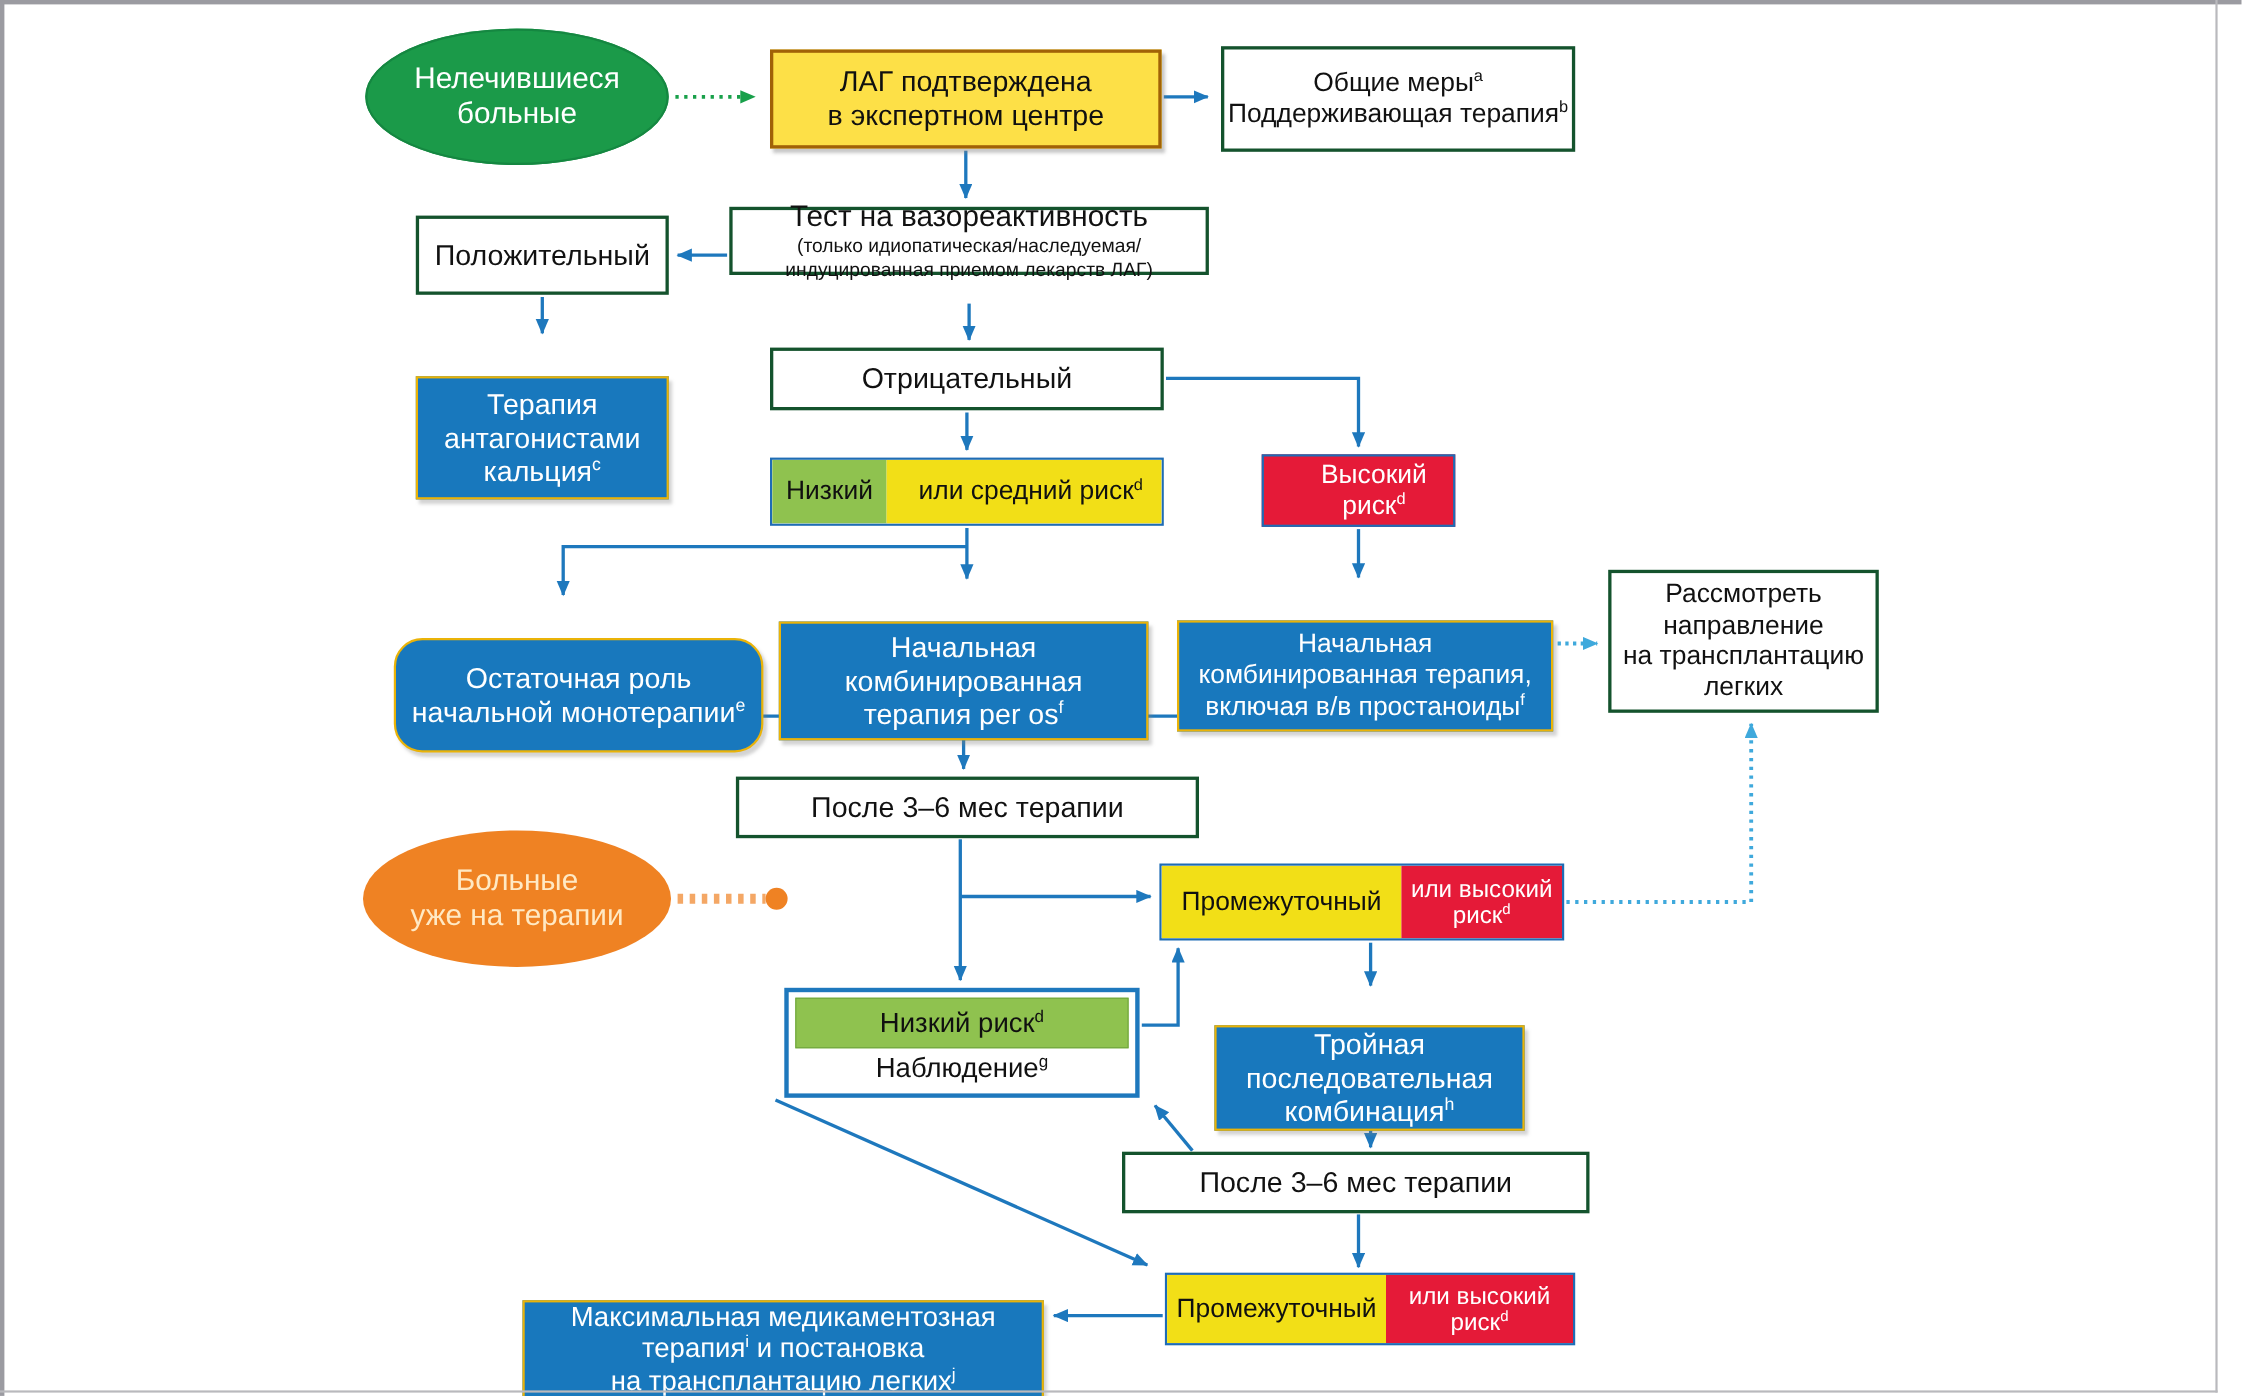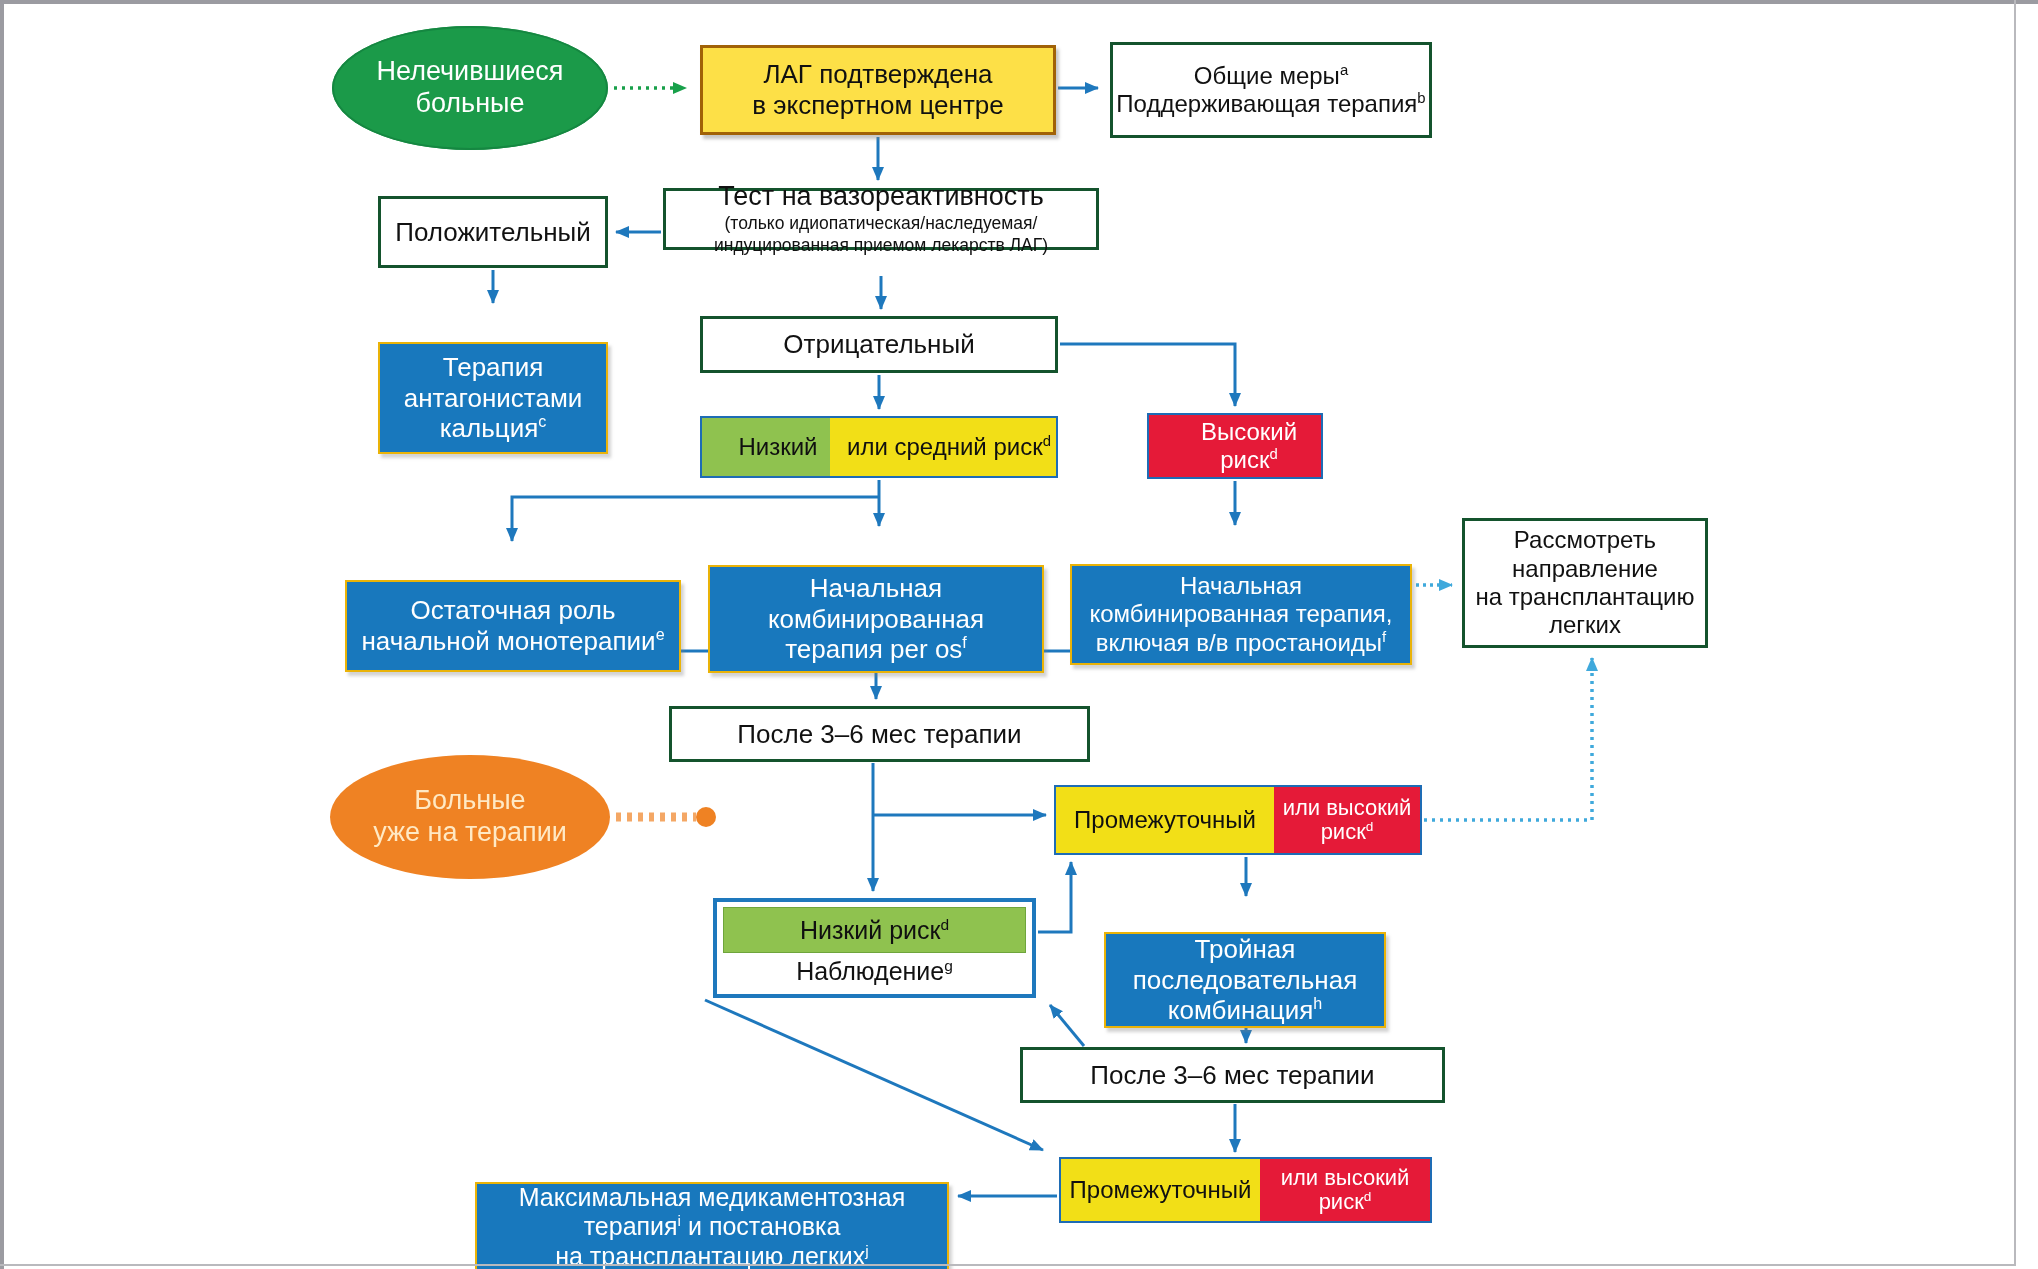--- a/index.html
+++ b/index.html
@@ -131,34 +131,34 @@
     <div>Терапия</div>
     <div>антагонистами</div>
     <div><span>кальция</span><sup>c</sup></div>
   </div>
 
   <div class="node box-white fs26" style="left:700px;top:316px;width:358px;height:57px;">
     <div>Отрицательный</div>
   </div>
 
   <div class="split" style="left:700px;top:416px;width:358px;height:62px;">
-    <div class="seg green fs24" style="width:104px;padding-left:24px;">
+    <div class="seg green fs24" style="width:104px;">
         <span>Низкий</span>
       </div>
     <div class="seg yellow fs24" style="flex:1;padding-left:12px;">
         <span><span>или средний риск</span><sup>d</sup></span>
       </div>
   </div>
 
   <div class="riskbox" style="left:1147px;top:413px;width:176px;height:66px;padding-left:28px;">
     <div>Высокий</div>
     <div><span>риск</span><sup>d</sup></div>
   </div>
 
-  <div class="node box-blue fs26" style="left:345px;top:548px;width:336px;height:92px;">
+  <div class="node box-blue fs26" style="left:358px;top:548px;width:336px;height:104px;border-radius:26px;">
     <div>Остаточная роль</div>
     <div><span>начальной монотерапии</span><sup>e</sup></div>
   </div>
 
   <div class="node box-blue fs26" style="left:708px;top:533px;width:336px;height:108px;">
     <div>Начальная</div>
     <div>комбинированная</div>
     <div><span>терапия per os</span><sup>f</sup></div>
   </div>
 

